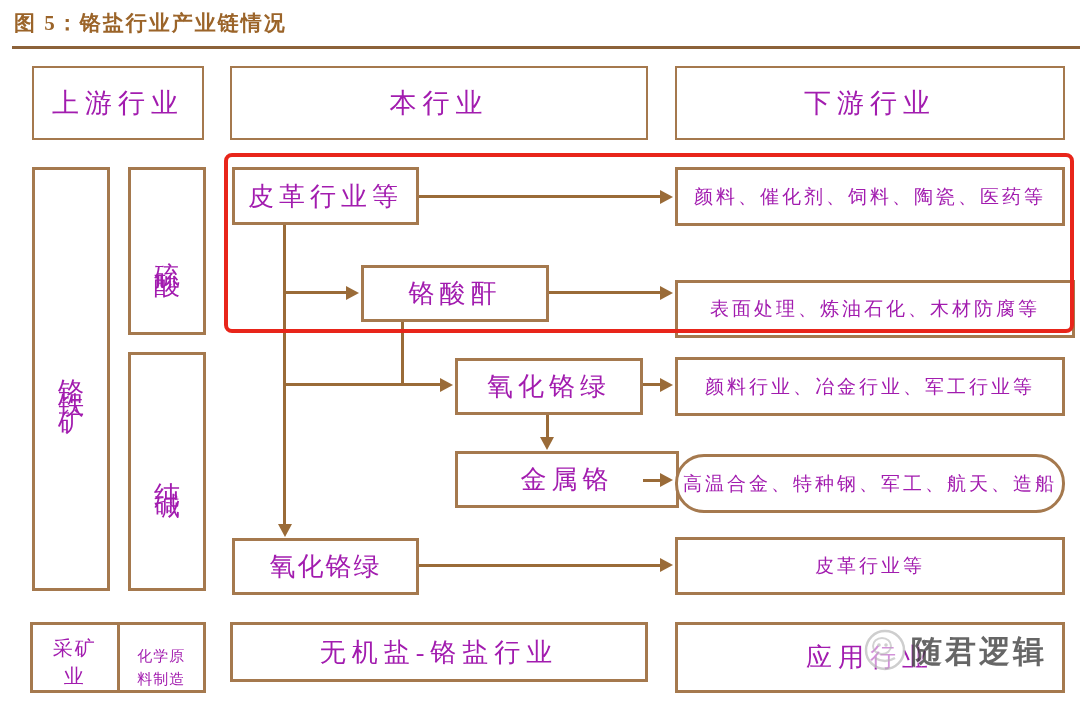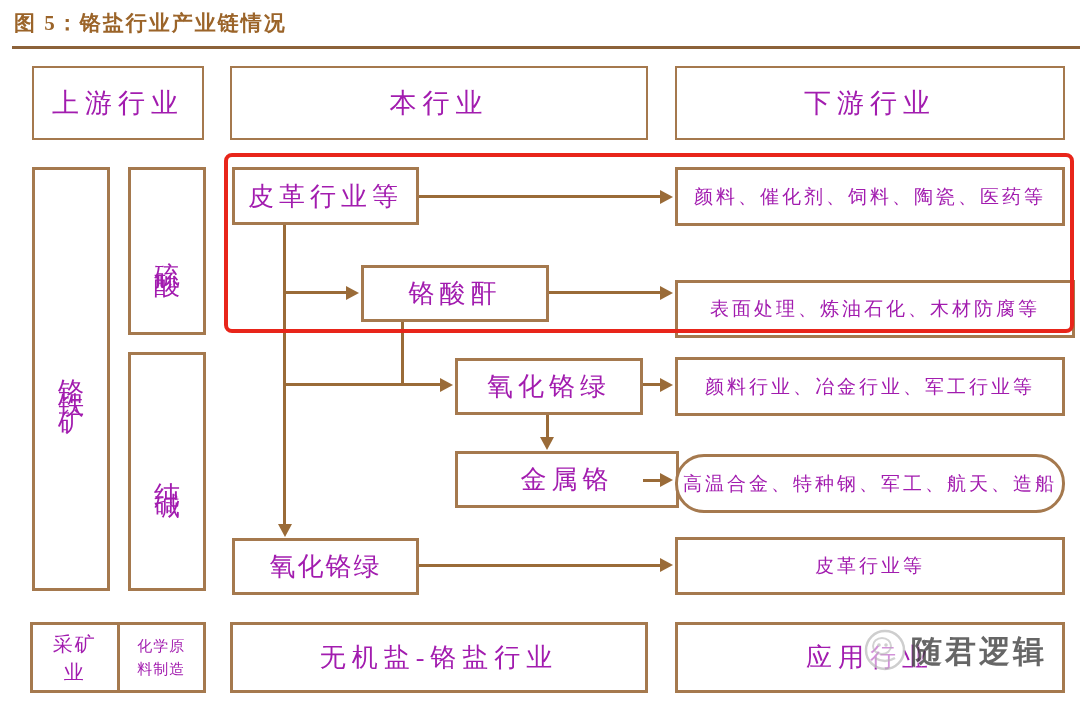--- a/index.html
+++ b/index.html
@@ -46,27 +46,27 @@
   
   .b-ds1 { left:675px; top:167px; width:390px; height:59px; }
   .b-ds2 { left:675px; top:264px; width:400px; height:58px;margin-top:16px; }
   .b-ds3 { left:675px; top:357px; width:390px; height:59px; }
   .b-ds4 { left:675px; top:454px; width:390px; height:59px;border-radius:29px; }
   .b-ds5 { left:675px; top:537px; width:390px; height:58px; }
 
   
   .b-footer-left { left:30px; top:622px; width:176px; height:71px; padding:0; }
   .b-footer-left .cell {
-    flex:1; height:100%; display:flex; align-items:center; justify-content:center; text-align:center;
+    flex:1; height:100%; display:flex; align-items:flex-end; justify-content:center; text-align:center;
   }
   .cell-mining { font-size:20px; letter-spacing:2px; }
   .cell-mining span { display:inline-block; width:50px; line-height:1.4; }
   .cell-chem { border-left:3px solid #a5794e; font-size:15px; letter-spacing:1px; }
   .cell-chem span { display:inline-block; width:52px; line-height:1.5; }
-  .b-salt { left:230px; top:622px; width:418px; height:71px; }
+  .b-salt { left:230px; top:622px; width:418px; height:60px; }
   .b-app  { left:675px; top:622px; width:390px; height:71px; }
 
   
   .hline,.vline { position:absolute; background:#9a6b38; }
   .hline { height:3px; } .vline { width:3px; }
   .arr-r { position:absolute; width:0; height:0;
            border-top:7px solid transparent; border-bottom:7px solid transparent;
            border-left:13px solid #9a6b38; }
   .arr-d { position:absolute; width:0; height:0;
            border-left:7px solid transparent; border-right:7px solid transparent;

